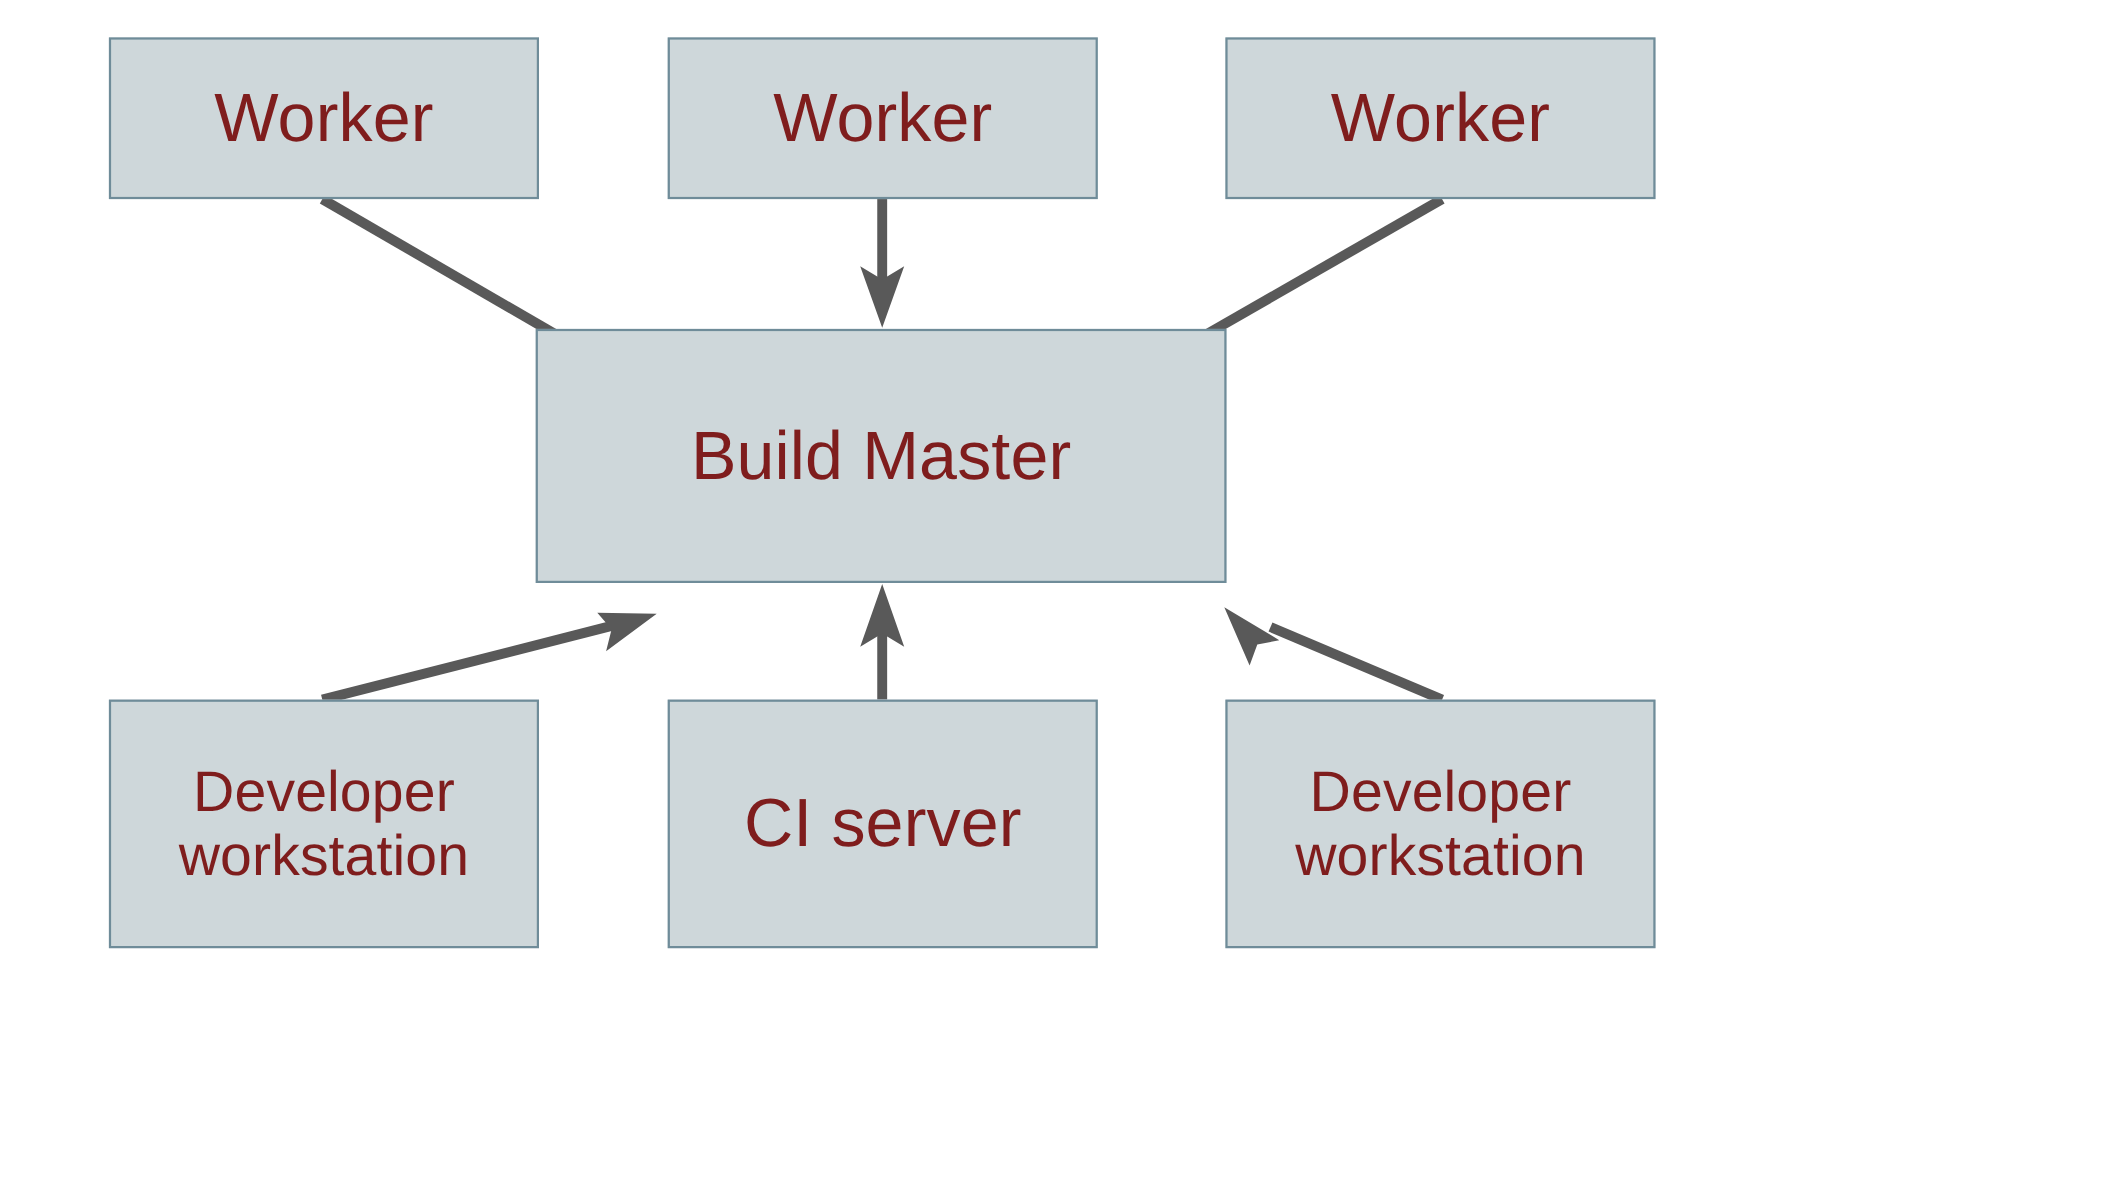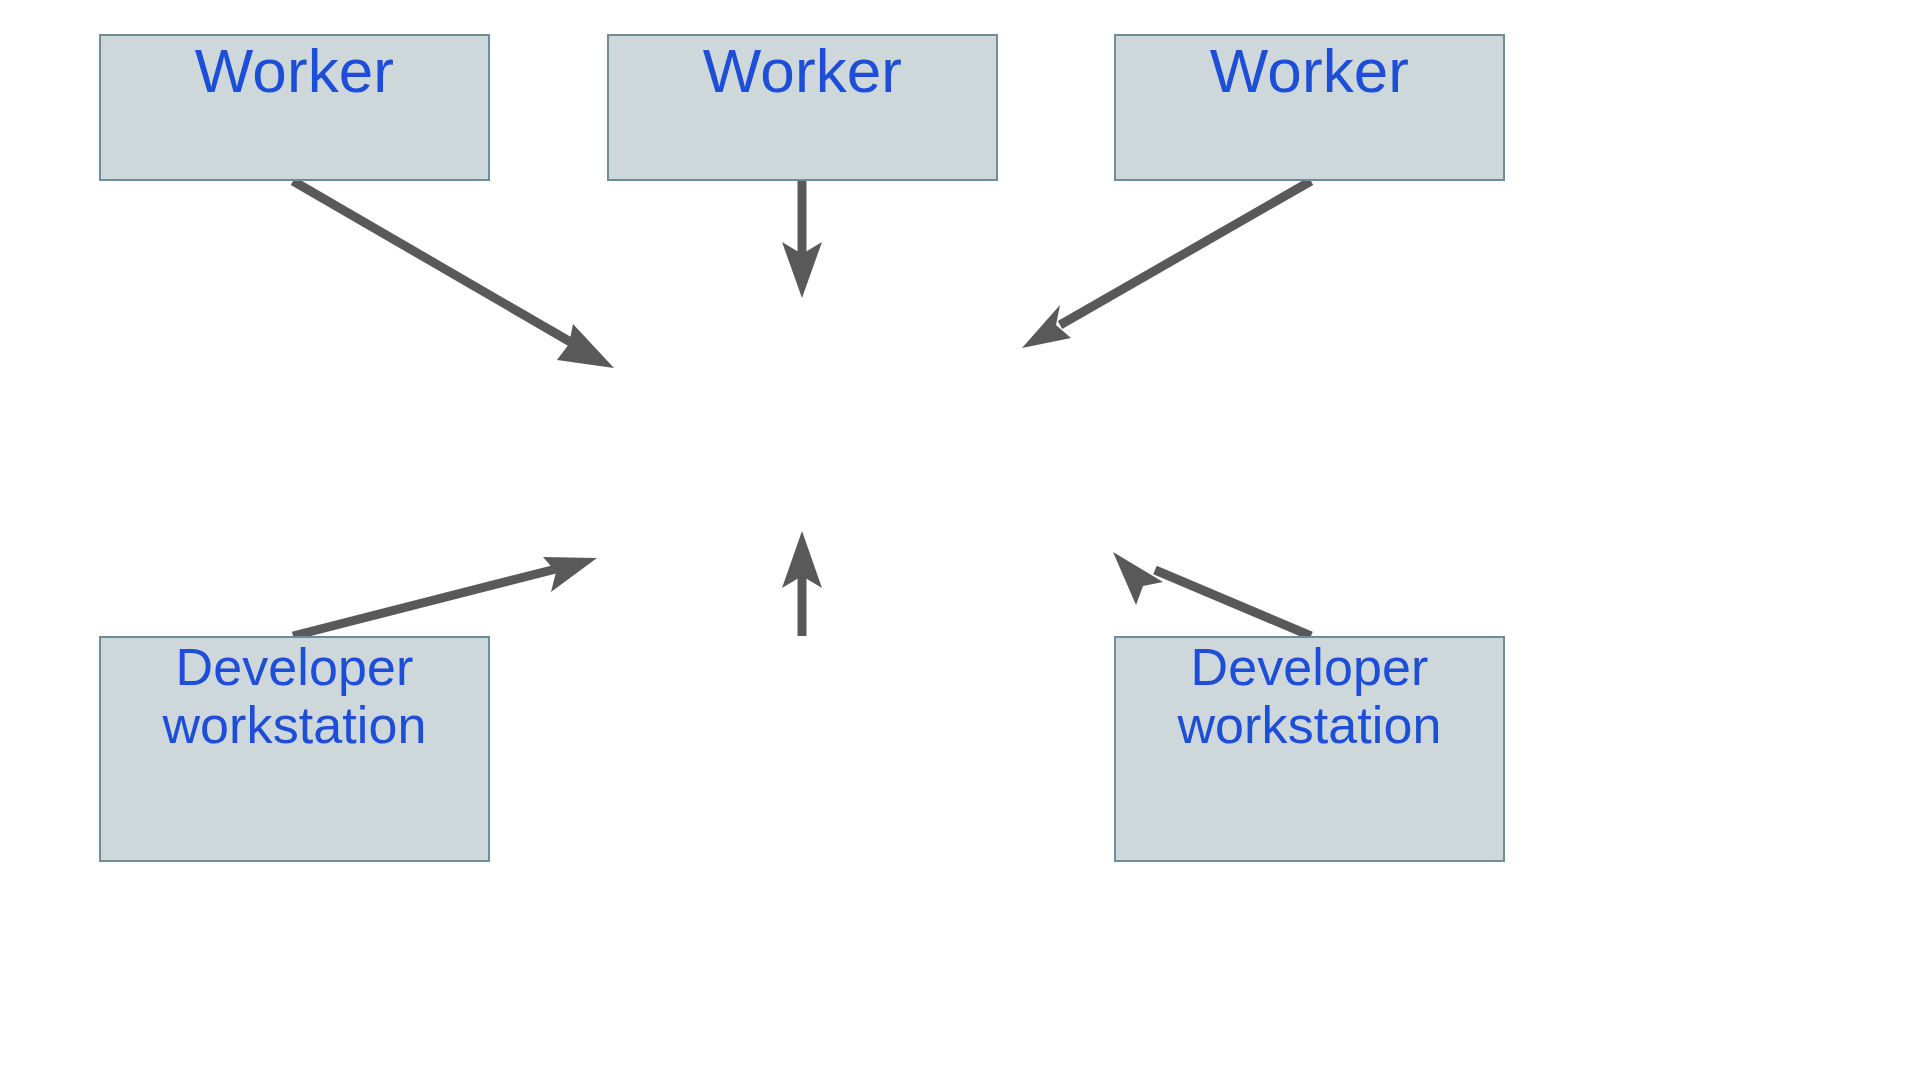--- a/index.html
+++ b/index.html
@@ -25,24 +25,24 @@
     width: 1910px;
     height: 1090px;
     pointer-events: none;
   }
   .node {
     position: absolute;
     box-sizing: border-box;
     background: #ced7da;
     border: 2px solid #6f8c99;
     display: flex;
-    align-items: flex-start;
+    align-items: center;
     justify-content: center;
     text-align: center;
-    color: #1d4ed8;
+    color: #7f1d1d;
     font-family: "Liberation Sans", sans-serif;
     font-weight: 400;
     line-height: 1.12;
     white-space: pre-line;
     letter-spacing: 0.1px;
   }
   .node-worker       { font-size: 62px; }
   .node-master       { font-size: 62px; }
   .node-workstation  { font-size: 52px; }
   .node-ci           { font-size: 62px; }
@@ -113,25 +113,31 @@
   </div>
 
   <div class="node node-worker" id="node-worker-2">
     <span>Worker</span>
   </div>
 
   <div class="node node-worker" id="node-worker-3">
     <span>Worker</span>
   </div>
 
+  <div class="node node-master" id="node-build-master">
+    <span>Build Master</span>
+  </div>
 
   <div class="node node-workstation" id="node-dev-ws-left">
     <span>Developer
 workstation</span>
   </div>
 
+  <div class="node node-ci" id="node-ci-server">
+    <span>CI server</span>
+  </div>
 
   <div class="node node-workstation" id="node-dev-ws-right">
     <span>Developer
 workstation</span>
   </div>
 
 </div>
 
 </body></html>

